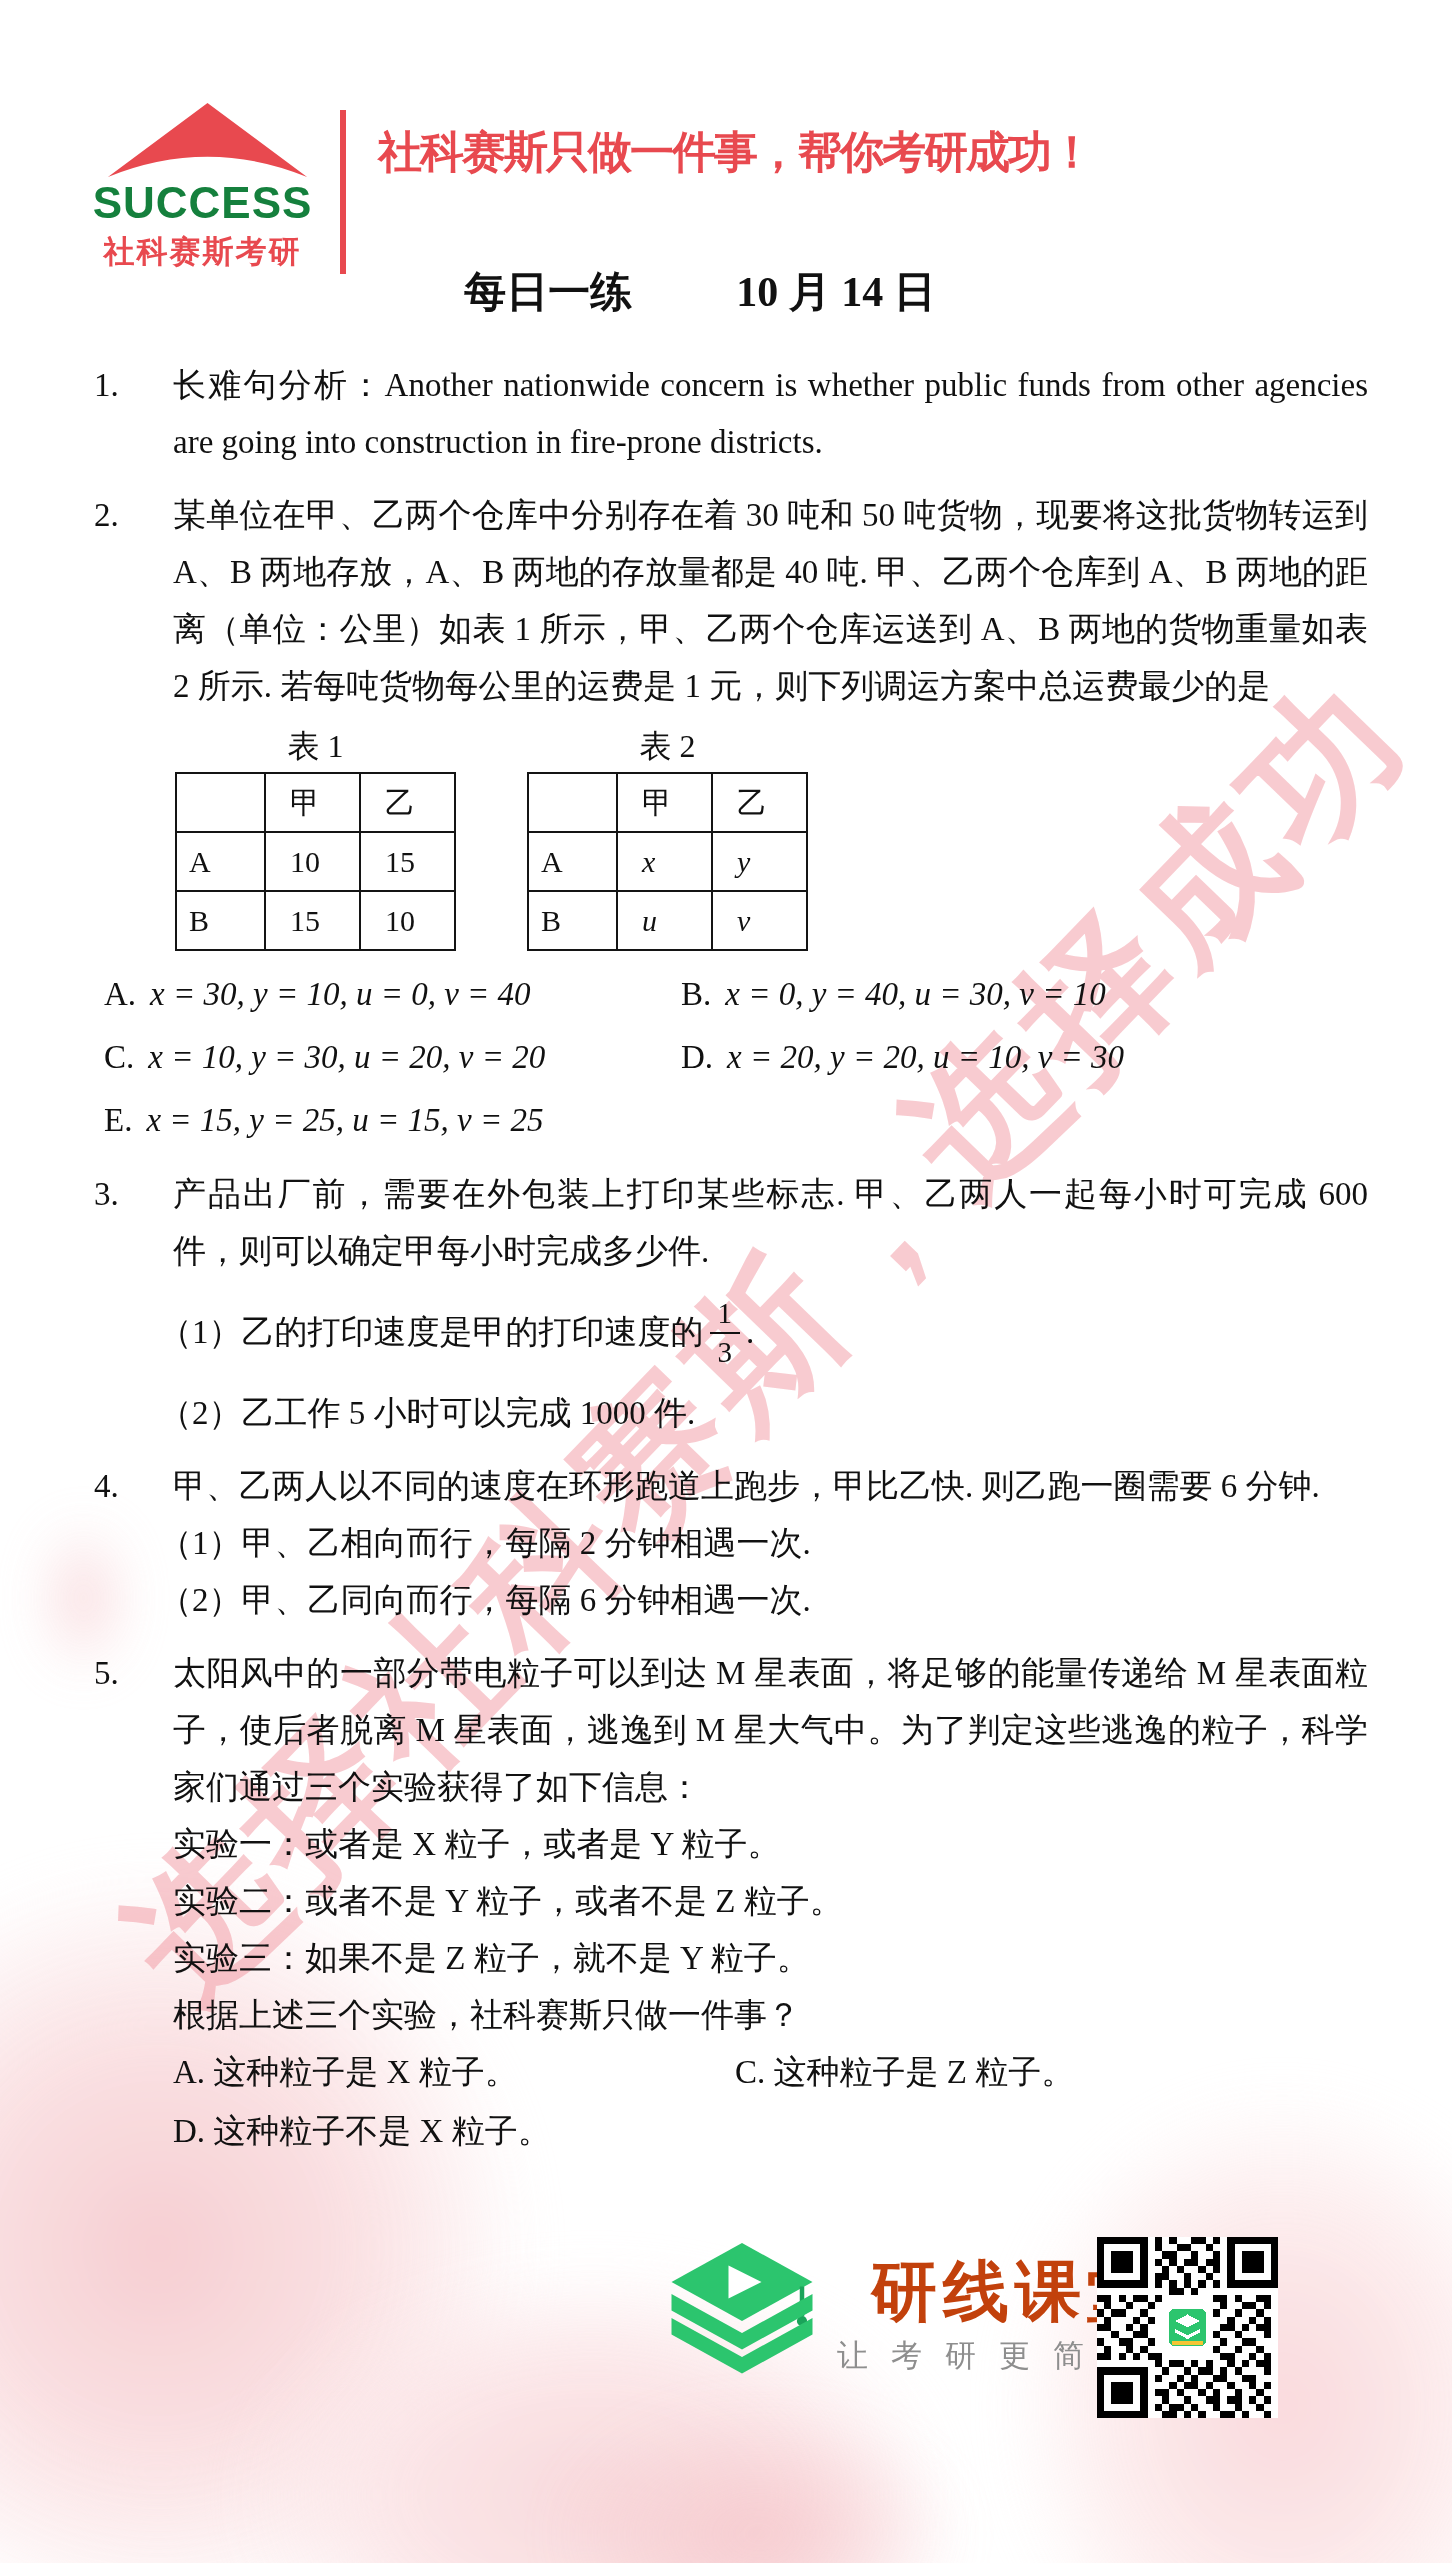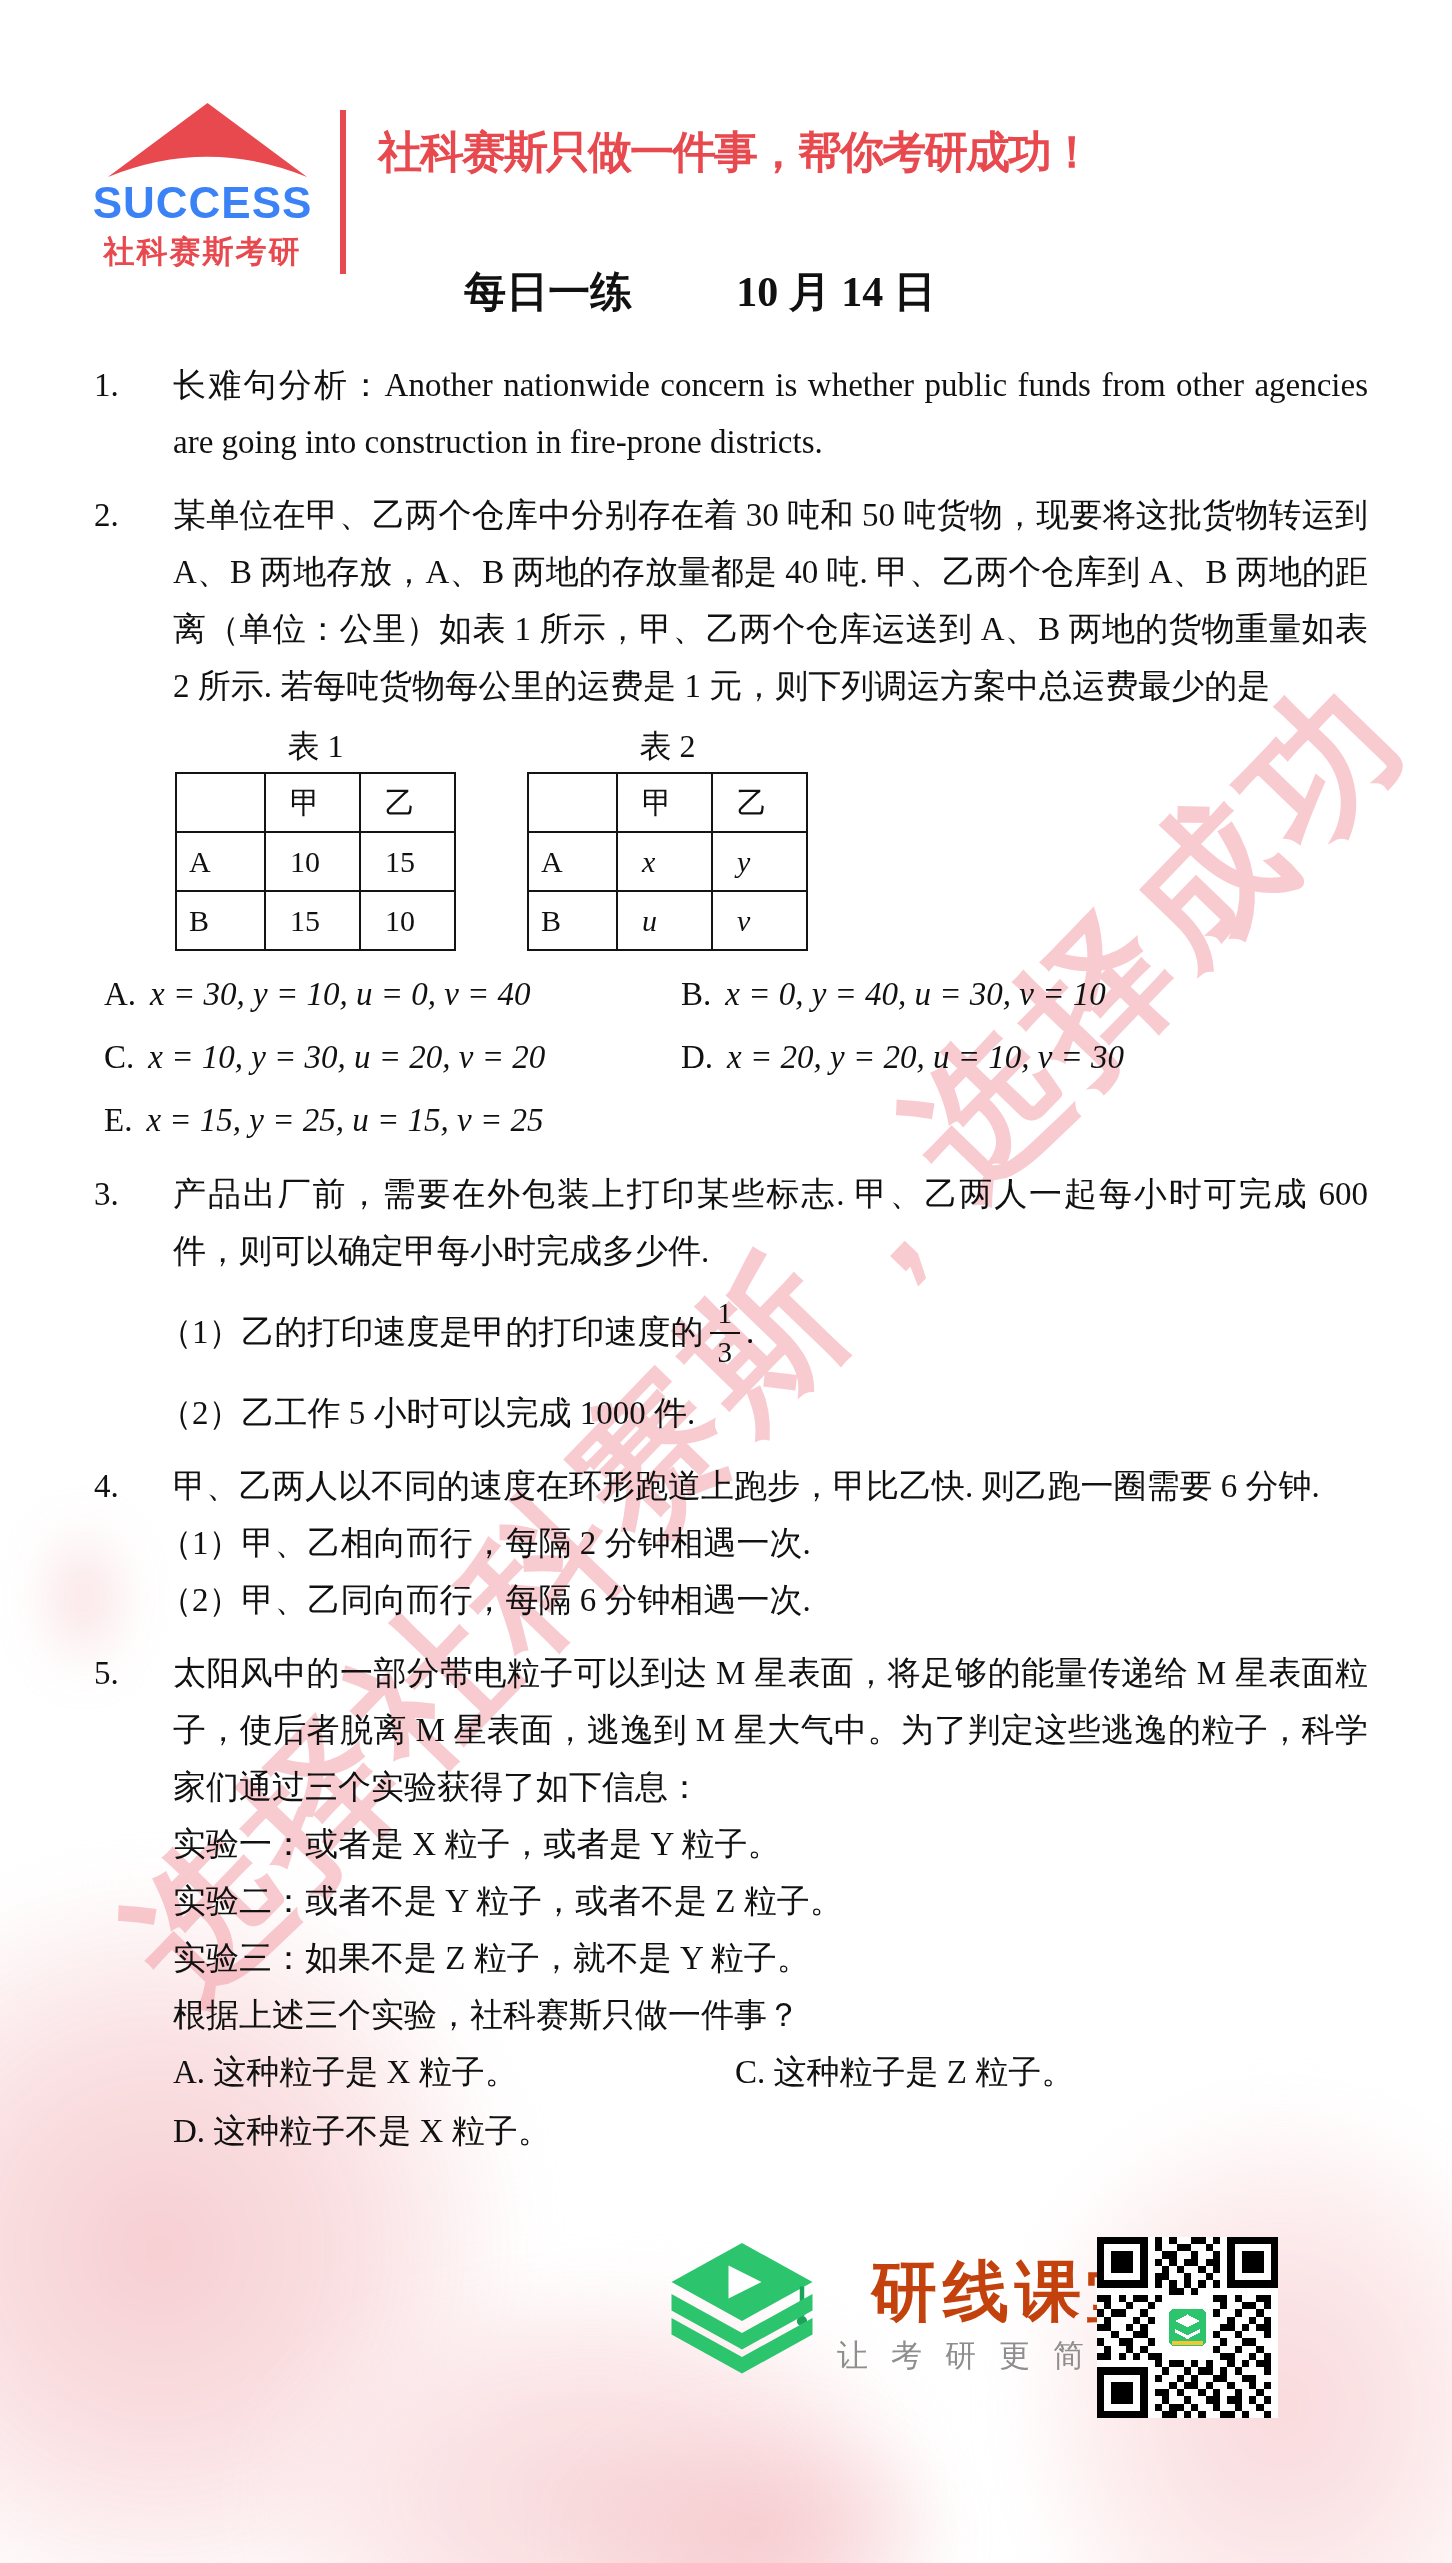--- a/index.html
+++ b/index.html
@@ -76,21 +76,21 @@
   <div class="splash sp3"></div>
   <div class="splash sp4"></div>
   <div class="splash sp5"></div>
   <div class="splash sp6"></div>
 
   <div class="watermark" style="color:rgba(238,132,142,0.42);">选择社科赛斯，选择成功</div>
 
   <svg class="logo-tri" width="211" height="81" viewBox="0 0 214 82">
     <path d="M107,4 L6,79 Q107,38 208,79 Z" fill="#e8494f"></path>
   </svg>
-  <div class="logo-name" style="color:#3b82f6;">SUCCESS</div>
+  <div class="logo-name" style="color:#15803d;">SUCCESS</div>
   <div class="logo-sub" style="color:#e8494f;">社科赛斯考研</div>
   <div class="hdr-divider" style="background:#e8494f;"></div>
   <div class="slogan" style="color:#e8494f;">社科赛斯只做一件事，帮你考研成功！</div>
 
   <div class="doc-title">
     <span>每日一练</span>
     <span>10 月 14 日</span>
   </div>
 
   <div class="questions">

